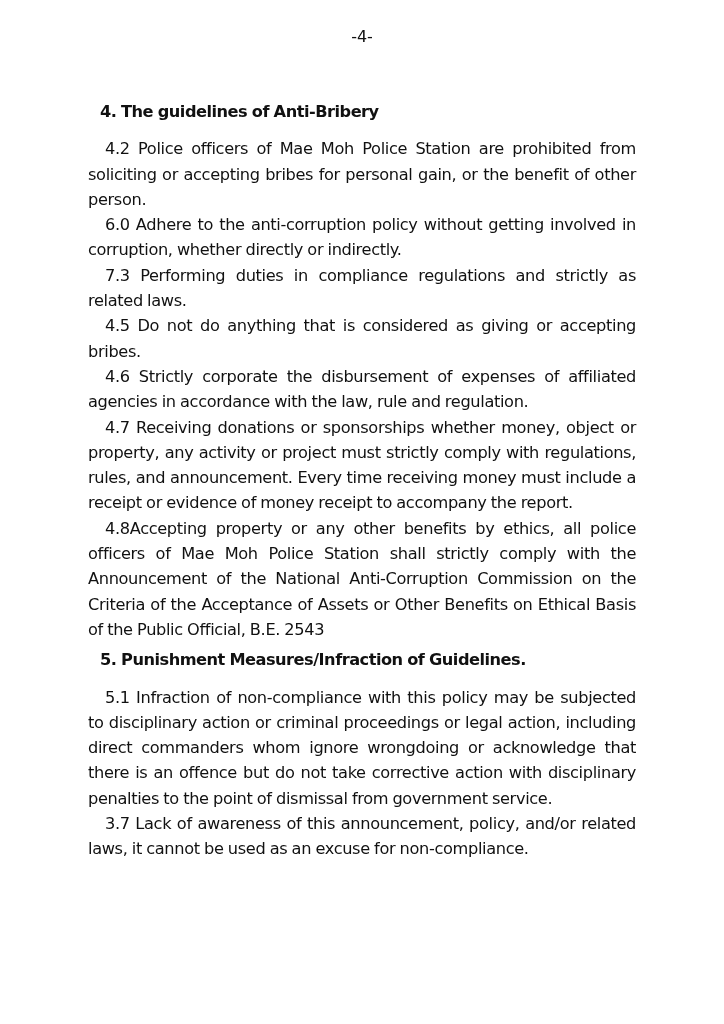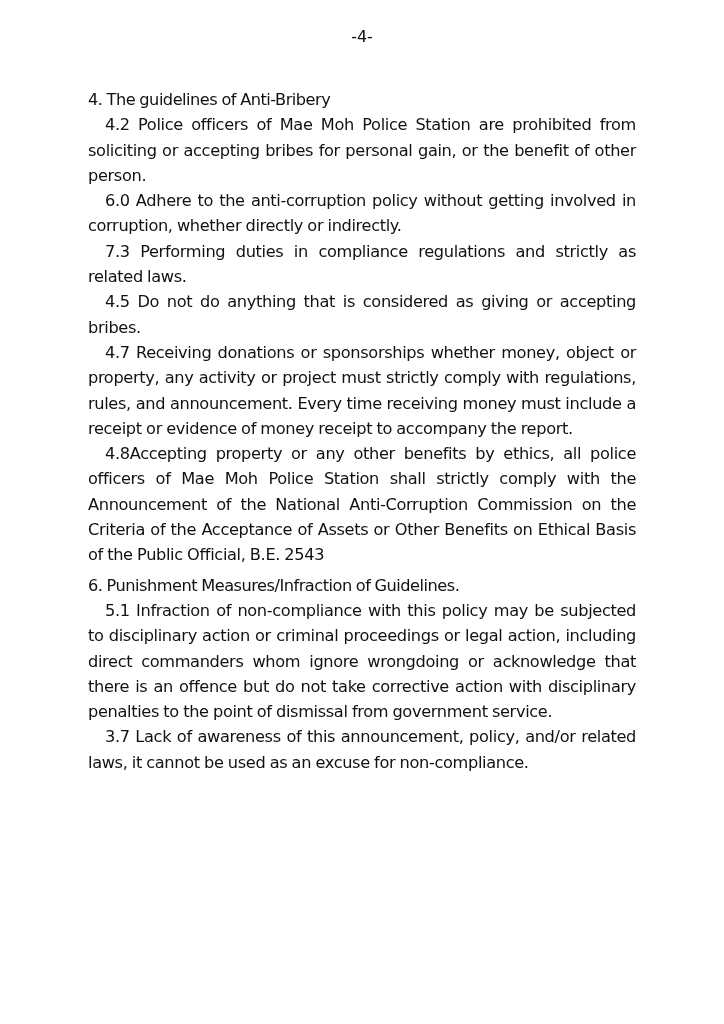--- a/index.html
+++ b/index.html
@@ -1,39 +1,40 @@
 <!DOCTYPE html>
 <html><head>
 <meta charset="utf-8">
 <style>
   html, body { margin: 0; padding: 0; background: #ffffff; }
   body { width: 724px; height: 1024px; position: relative; overflow: hidden; }
   .page { position: absolute; left: 0; top: 0; width: 724px; height: 1024px; background: #fff; color: #111; font-family: "DejaVu Sans", sans-serif; }
   .page-num { position: absolute; top: 26px; left: 0; width: 724px; text-align: center; font-size: 16px; line-height: 22px; }
   .content { position: absolute; left: 88px; top: 87px; width: 548px; font-size: 16.2px; line-height: 25.3px; letter-spacing: -0.35px; word-spacing: -0.5px; }
-  .heading { font-weight: normal; margin: 0; letter-spacing: -0.5px; }
+  .heading { font-weight: bold; margin: 12px; letter-spacing: -0.5px; }
   .heading.h5 { margin-top: 5px; }
   .para { margin: 0; text-align: justify; text-indent: 17px; }
 </style>
 </head>
 <body>
 
 <div class="page">
   <div class="page-num">-4-</div>
 
   <div class="content">
     <section>
       <p class="heading">4. The guidelines of Anti-Bribery</p>
       <p class="para">4.2 Police officers of Mae Moh Police Station are prohibited from soliciting or accepting bribes for personal gain, or the benefit of other person.</p>
       <p class="para">6.0 Adhere to the anti-corruption policy without getting involved in corruption, whether directly or indirectly.</p>
       <p class="para">7.3  Performing duties in compliance regulations and strictly as related laws.</p>
       <p class="para">4.5  Do not do anything that is considered as giving or accepting bribes.</p>
+      <p class="para">4.6 Strictly corporate the disbursement of expenses of affiliated agencies in accordance with the law, rule and regulation.</p>
       <p class="para">4.7 Receiving donations or sponsorships whether money, object or property, any activity or project must strictly comply with regulations, rules, and announcement. Every time receiving money must include a receipt or evidence of money receipt to accompany the report.</p>
       <p class="para">4.8Accepting property or any other benefits by ethics, all police officers of Mae Moh Police Station shall strictly comply with the Announcement of the National Anti-Corruption Commission on the Criteria of the Acceptance of Assets or Other Benefits on Ethical Basis of the Public Official, B.E. 2543</p>
     </section>
 
     <section>
-      <p class="heading h5">6. Punishment Measures/Infraction of Guidelines.</p>
+      <p class="heading h5">5. Punishment Measures/Infraction of Guidelines.</p>
       <p class="para">5.1 Infraction of non-compliance with this policy may be subjected to disciplinary action or criminal proceedings or legal action, including direct commanders whom ignore wrongdoing or acknowledge that there is an offence but do not take corrective action with disciplinary penalties to the point of dismissal from government service.</p>
       <p class="para">3.7 Lack of awareness of this announcement, policy, and/or related laws, it cannot be used as an excuse for non-compliance.</p>
     </section>
   </div>
 </div>
 
 </body></html>

